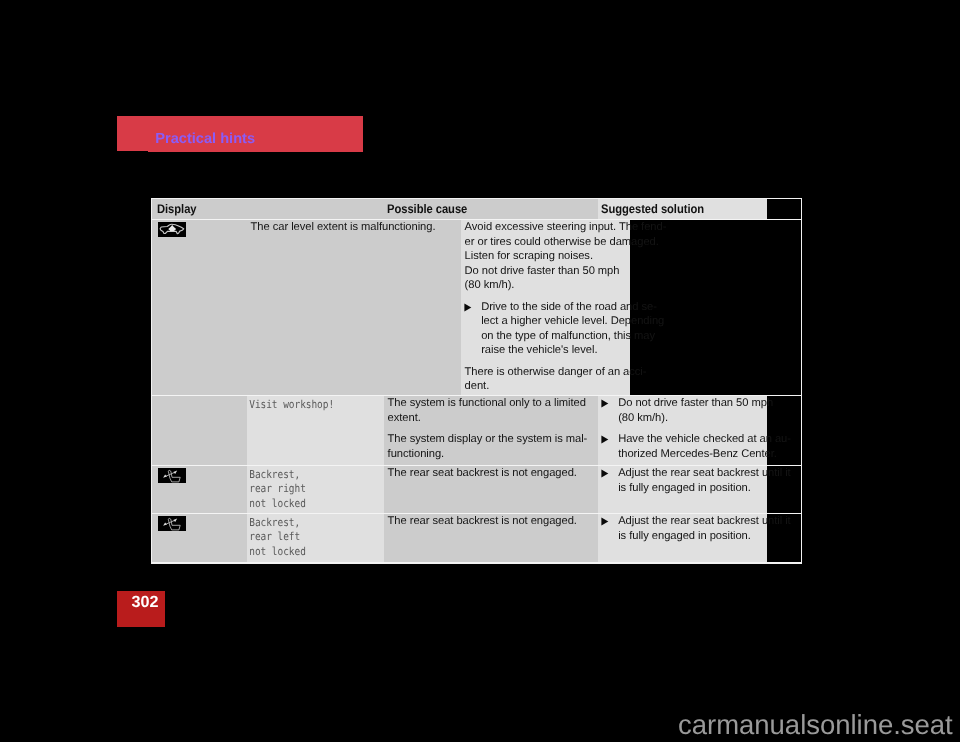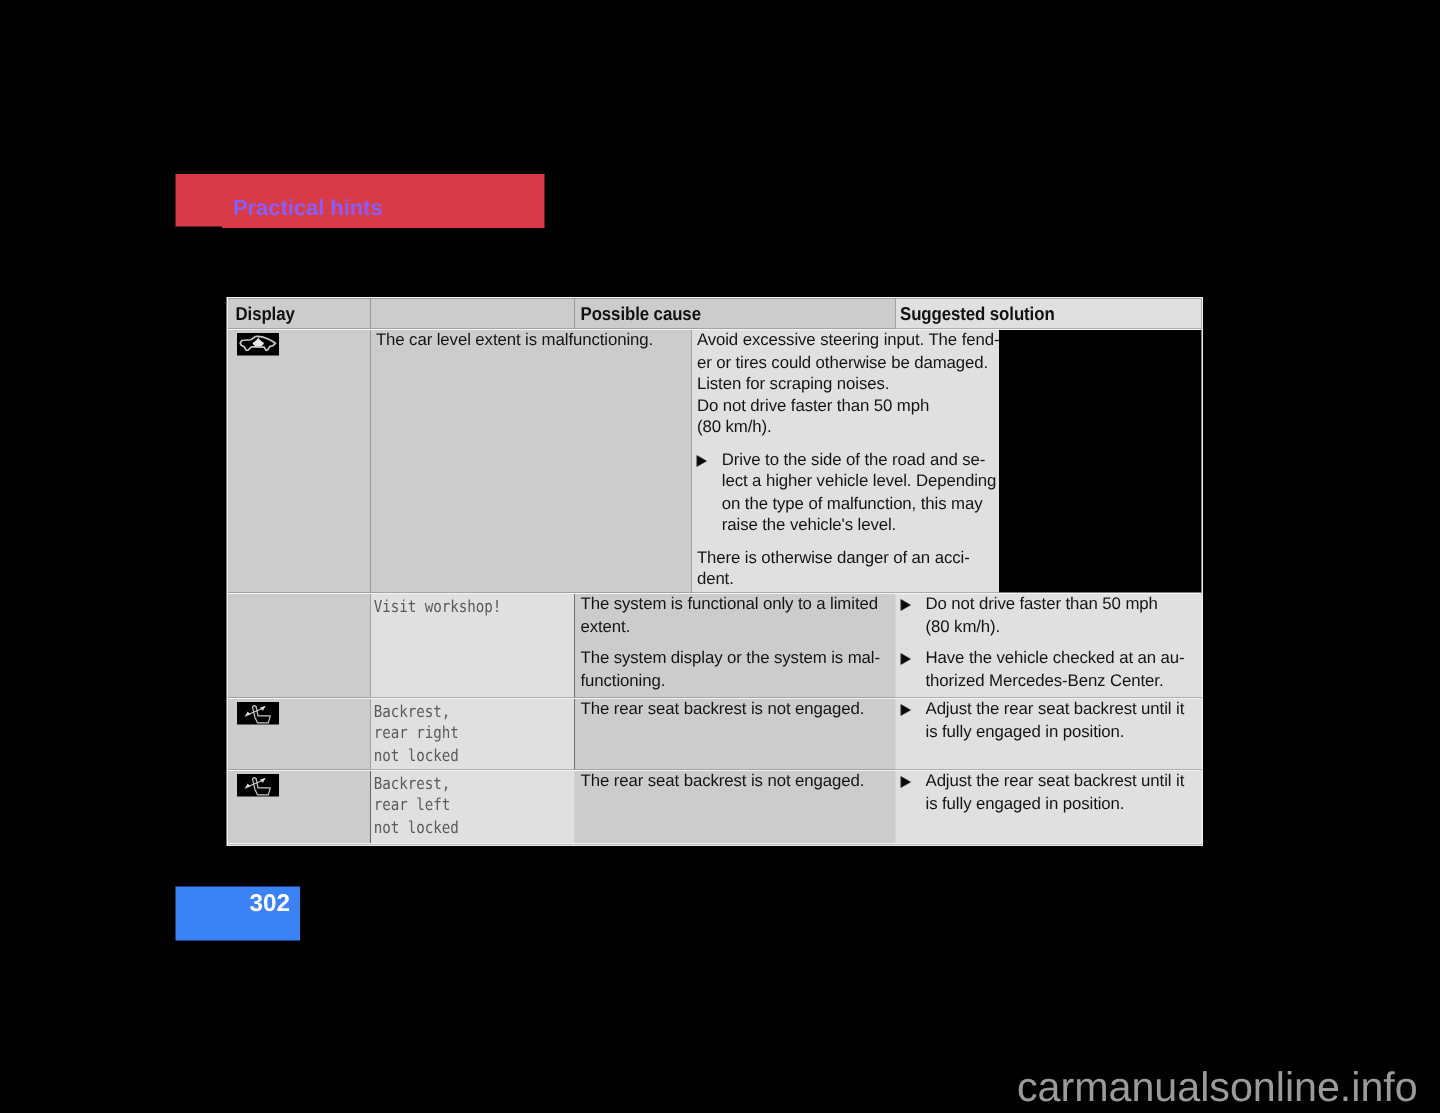--- a/index.html
+++ b/index.html
@@ -18,21 +18,21 @@
 
   
   .tbl{position:absolute;left:150.6px;top:198.4px;width:651.8px;
        font-size:11.2px;color:#141414;letter-spacing:-0.06px;
        border:0.9px solid #f2f2f2;box-sizing:border-box;}
   .row{display:flex;align-items:stretch;}
   .cell{box-sizing:border-box;position:relative;}
   .c1{width:95.5px;}
   .c2{width:137px;}
   .c3{width:214px;}
-  .c4{width:205px;}
+  .c4{width:169px;}
 
   .grayA{background:#cccccc;}
   .grayB{background:#e0e0e0;}
   .pink{background:#ffb3b3;}
 
   
   .hdr{height:20px;}
   .hdr .cell{font-size:12.4px;font-weight:bold;color:#111;line-height:20px;}
   .hdr .lbl{position:absolute;left:3.2px;top:-0.8px;white-space:nowrap;
      transform:scaleX(0.905) translateZ(0);transform-origin:left top;}
@@ -52,21 +52,21 @@
         transform:scaleX(0.862) translateZ(0);transform-origin:left top;}
   .bi{display:flex;}
   .bi + .bi{margin-top:7px;}
   .bi .mark{width:16.6px;flex:0 0 16.6px;position:relative;}
   .bi .mark svg{position:absolute;left:-0.2px;top:3.1px;}
   .bi .btxt{flex:1;transform:translateZ(0);}
   .icon-wrap{display:block;padding:1.5px 0 0 6.3px;}
   .icon{width:28px;height:15px;background:#000;display:block;}
 
   
-  .pagenum{position:absolute;left:117px;top:590.5px;width:83px;height:36px;background:#3b82f6;}
+  .pagenum{position:absolute;left:117px;top:590.5px;width:48px;height:36px;background:#b91c1c;}
   .pagenum span{position:absolute;right:6.6px;top:3.5px;font-size:16.2px;font-weight:bold;color:#fff;line-height:16px;transform:translateZ(0);}
 
   .watermark{position:absolute;left:678px;top:711px;font-size:27.5px;color:#9a9a9a;
      letter-spacing:-0.02px;line-height:27px;transform:translateZ(0);}
 </style>
 </head>
 <body>
 
 <div class="page">
   <div class="section-tab"></div>
@@ -224,14 +224,14 @@
             </div>
           </div>
         </div>
         <div class="sep"></div>
       </div>
   </div>
 
   <div class="pagenum">
     <span>302</span>
   </div>
-  <div class="watermark">carmanualsonline.info</div>
+  <div class="watermark">carmanualsonline.seat</div>
 </div>
 
 </body></html>

